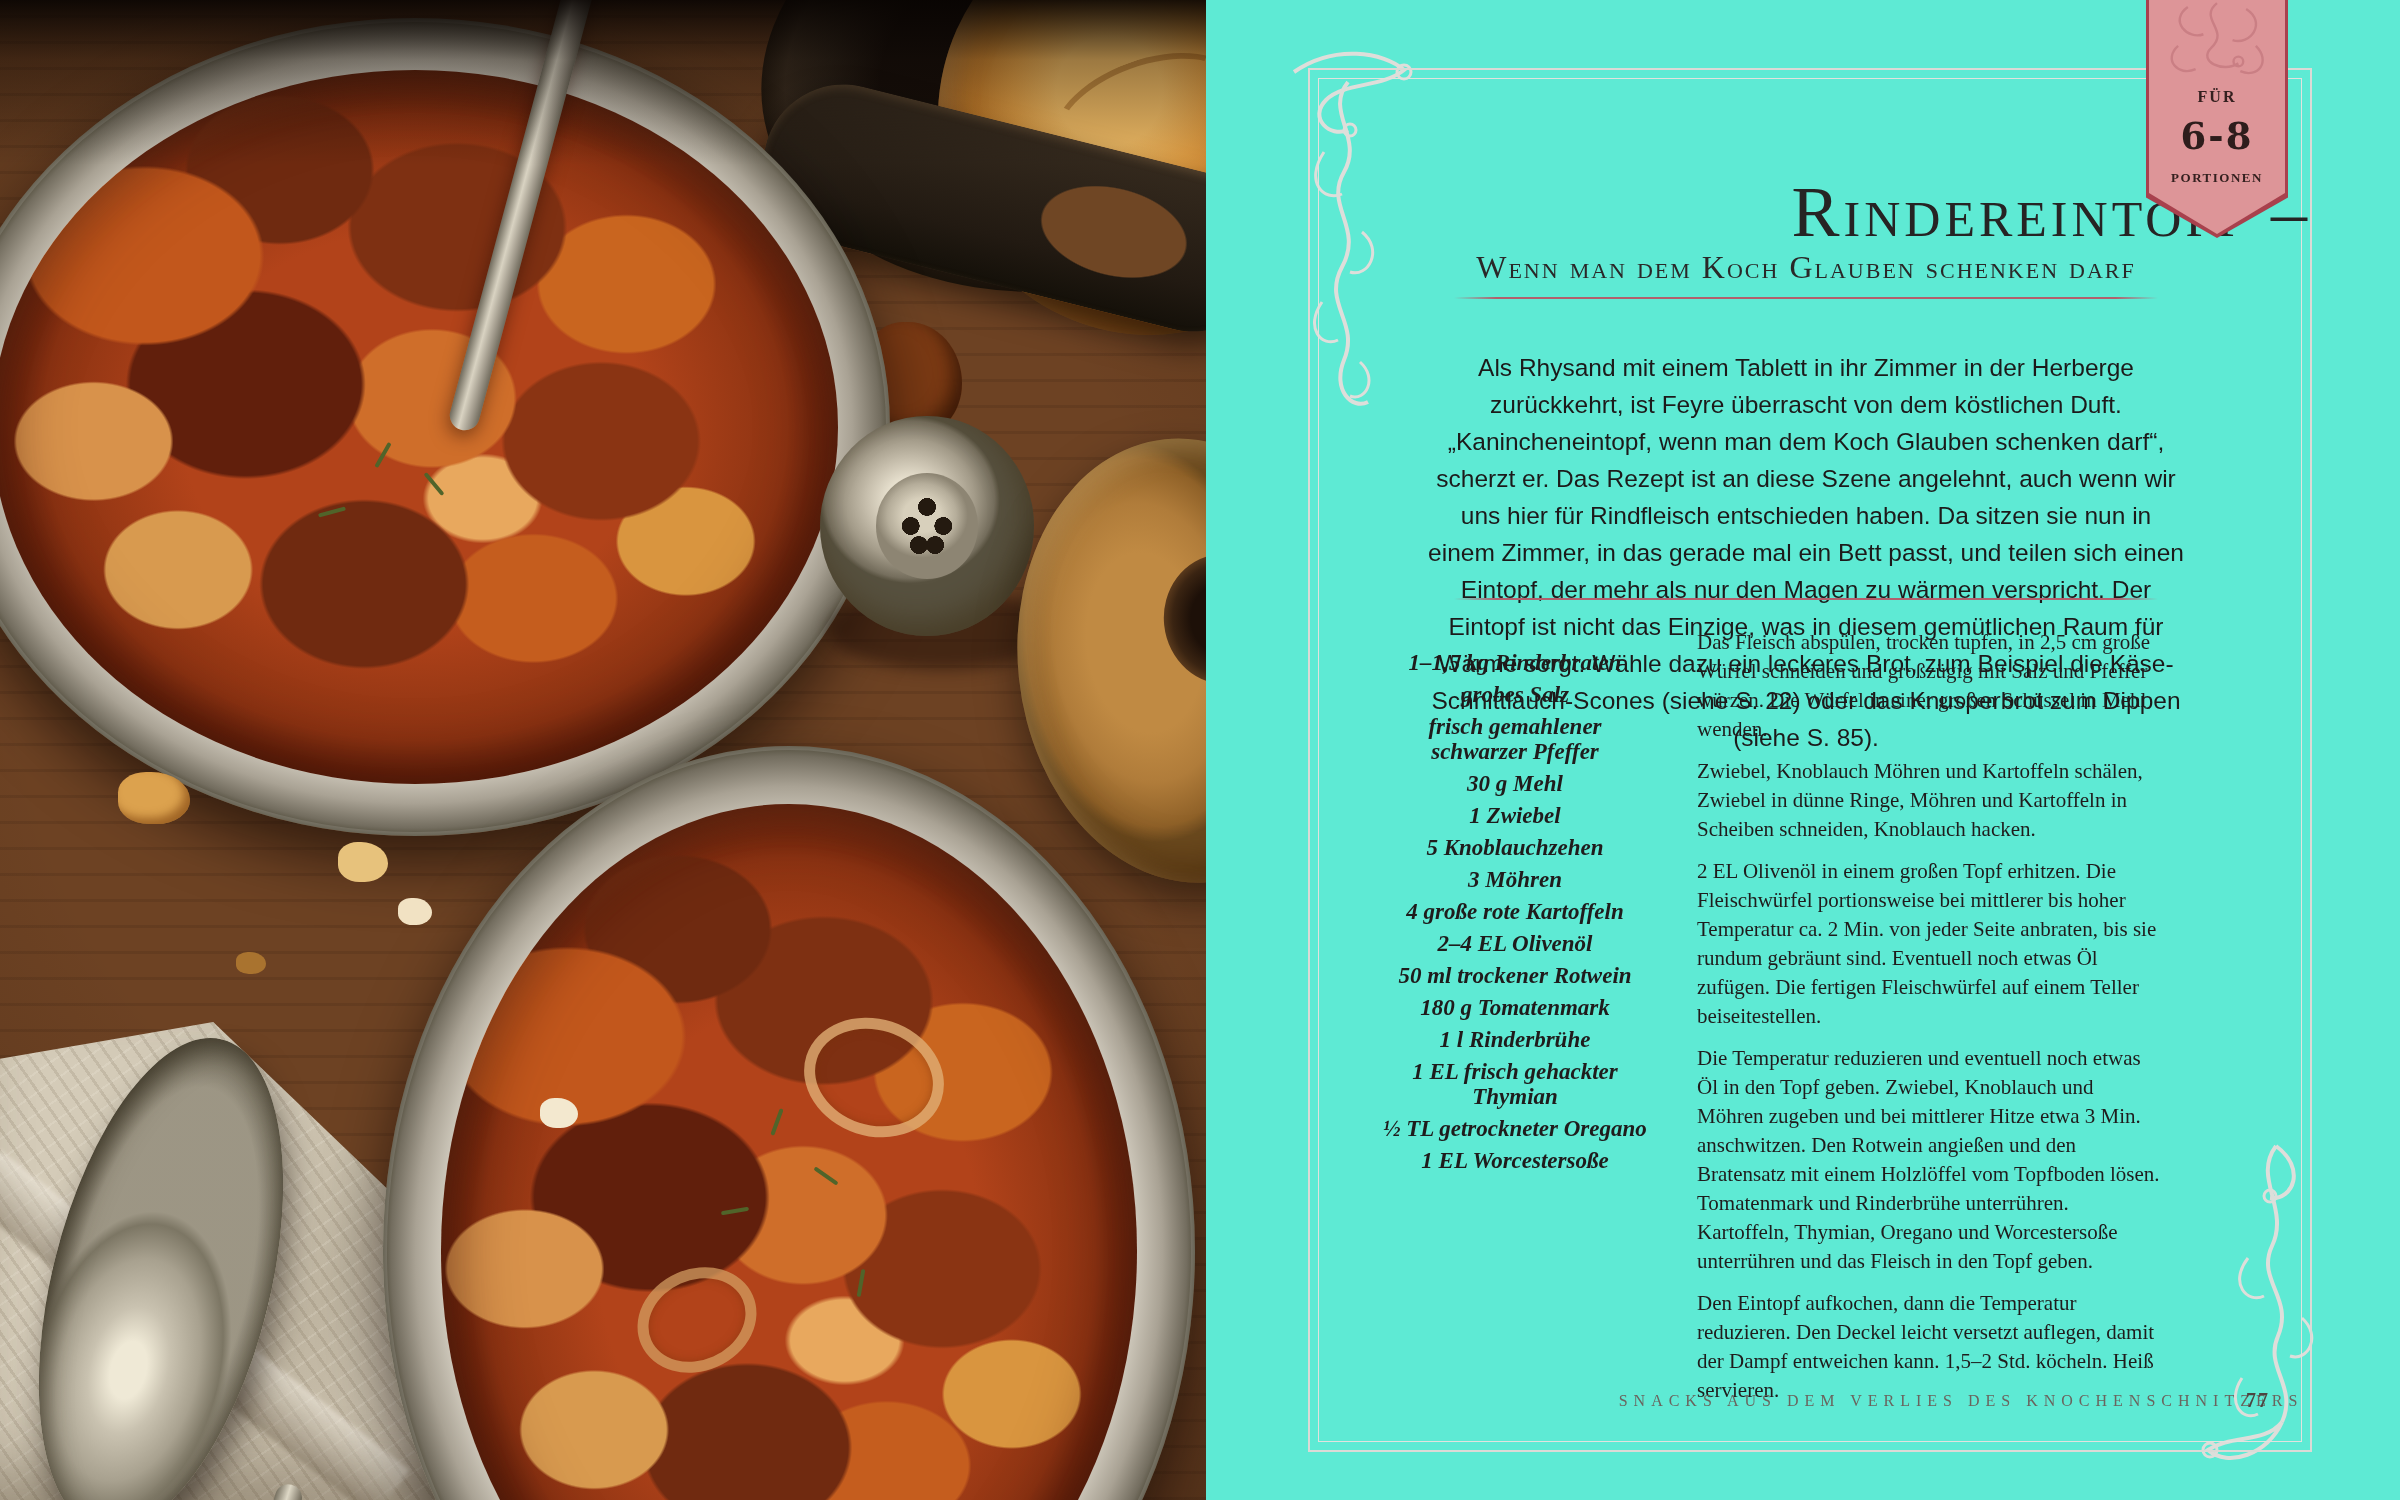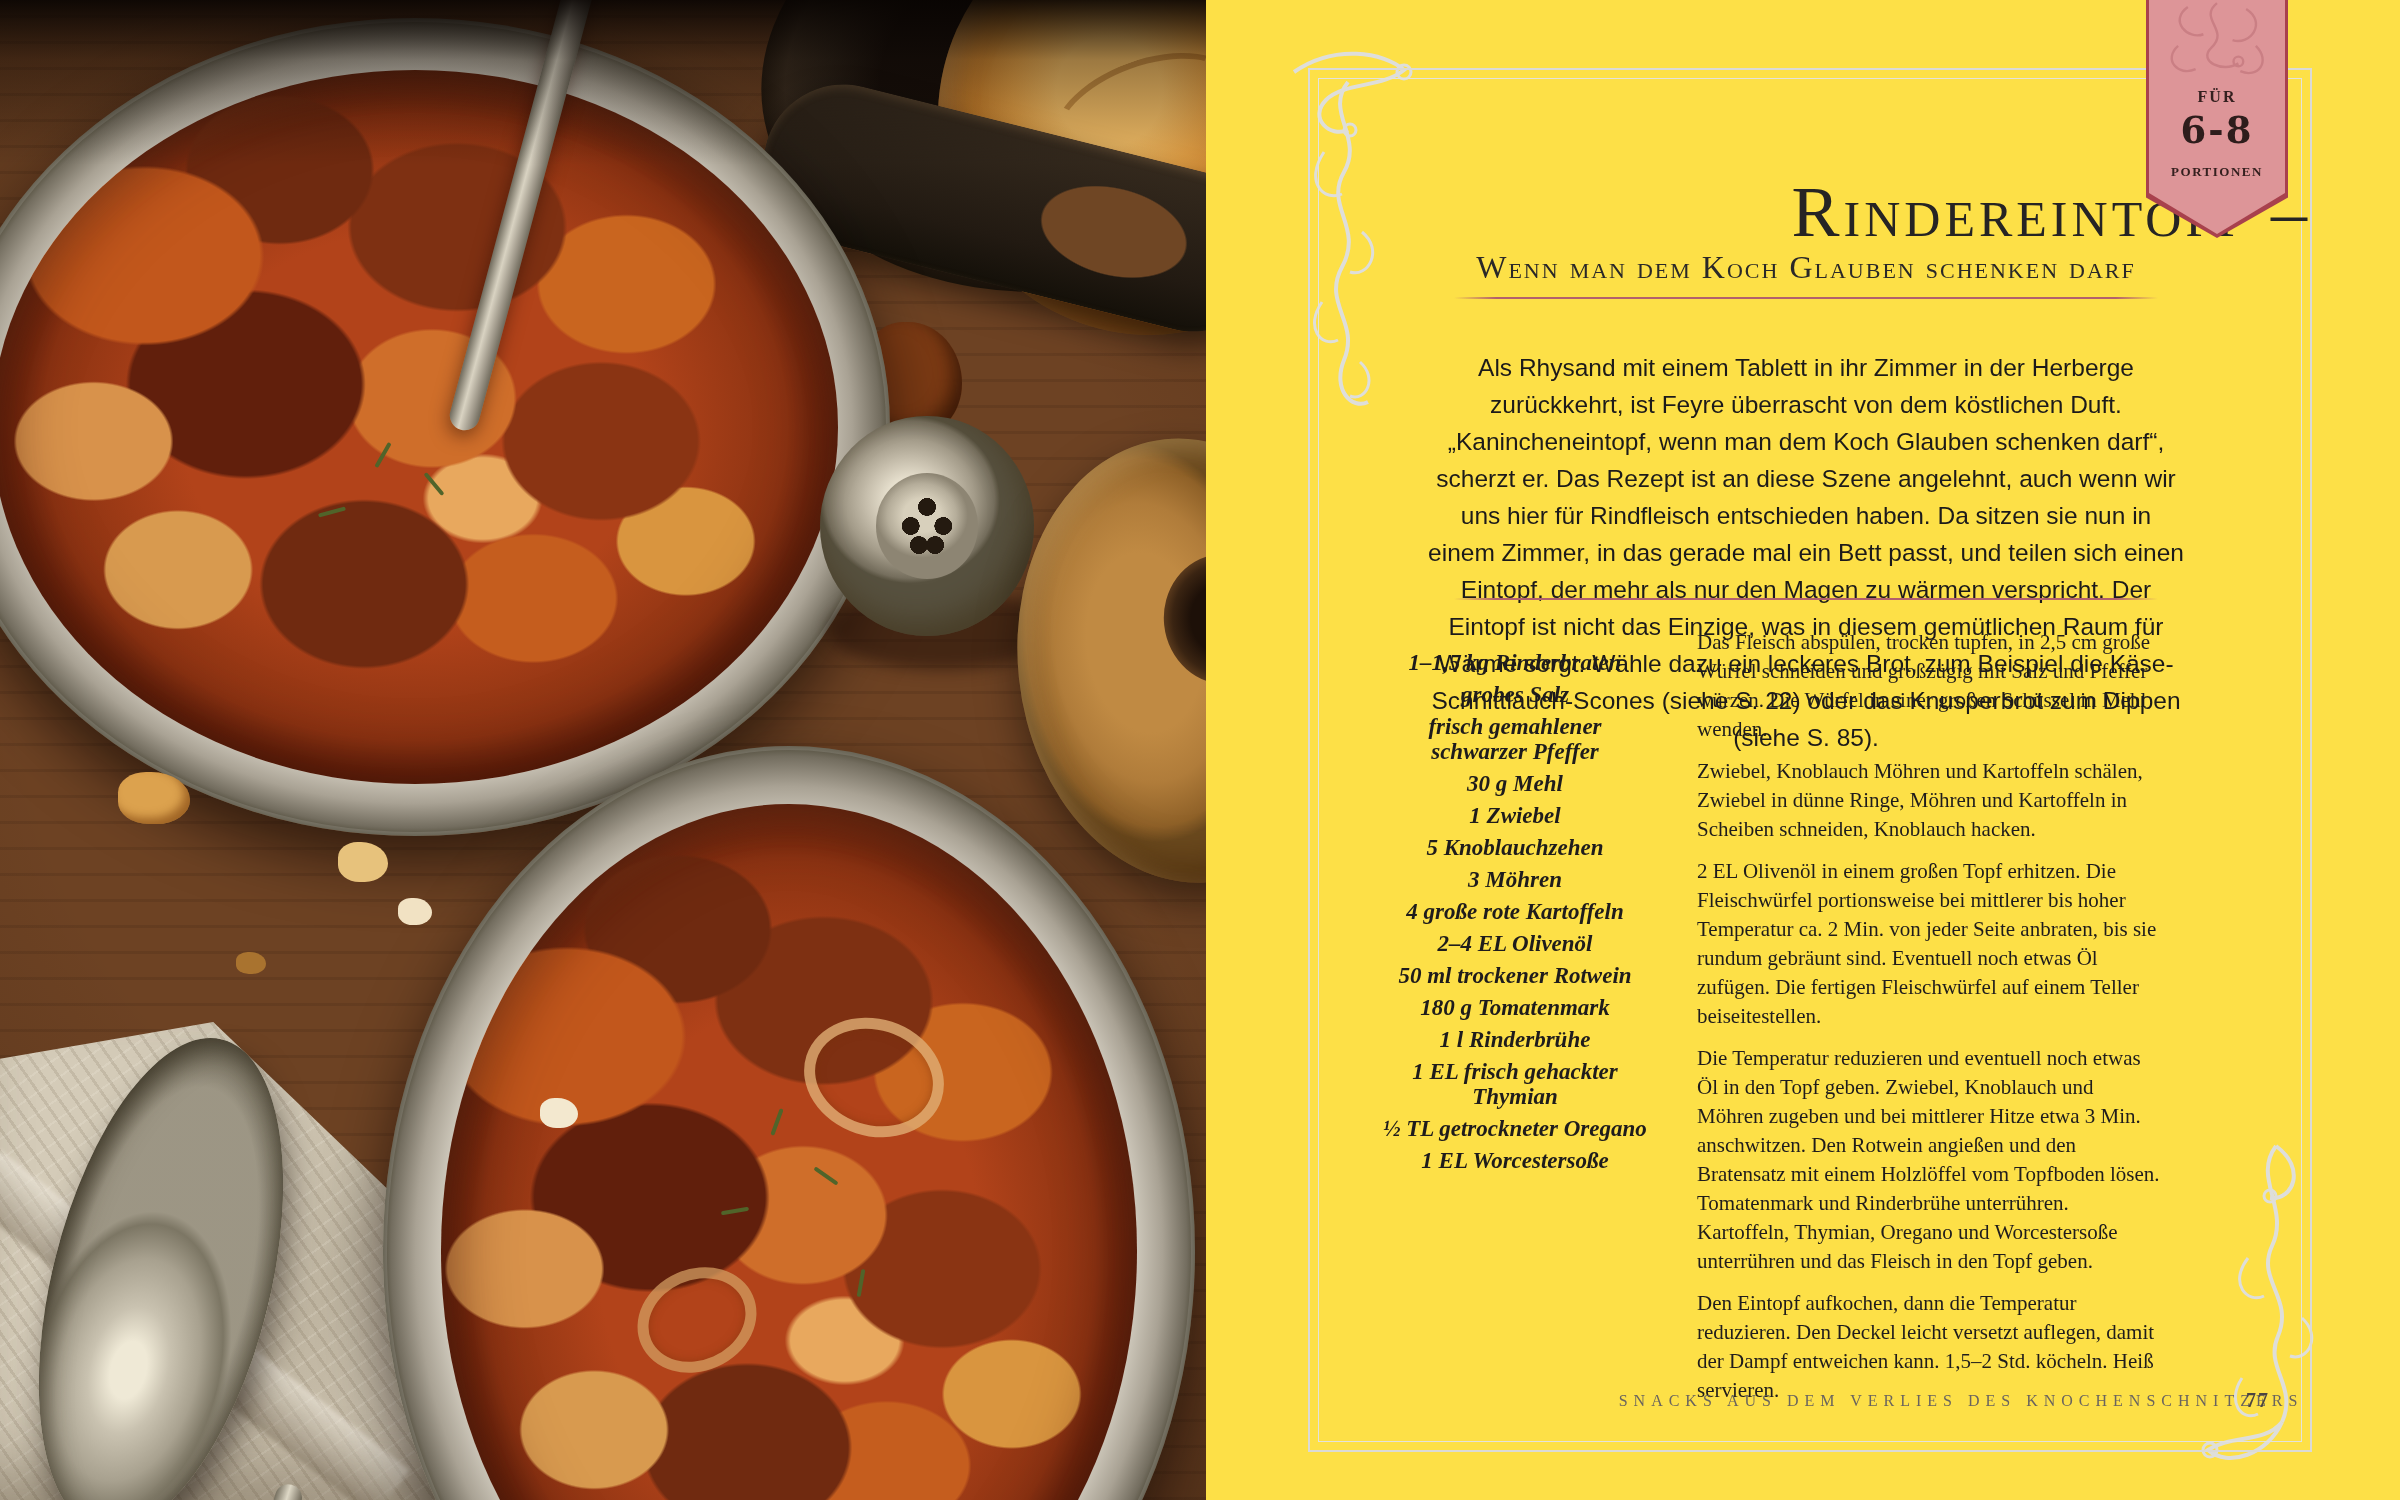--- a/index.html
+++ b/index.html
@@ -87,33 +87,33 @@
   .spoon-big-handle{position:absolute;left:232px;top:1478px;width:27px;height:320px;border-radius:13px;transform:rotate(17deg);
     background:linear-gradient(90deg,#767060,#ded8c6 45%,#979080 80%,#6b6555);}
   .crumb{position:absolute;border-radius:42% 58% 50% 46%;}
   .crumb1{left:118px;top:772px;width:72px;height:52px;background:#dca24e;box-shadow:inset -6px -6px 10px rgba(120,60,10,.6);}
   .crumb2{left:338px;top:842px;width:50px;height:40px;background:#e7c27c;}
   .crumb3{left:398px;top:898px;width:34px;height:27px;background:#f1e2c3;}
   .crumb4{left:540px;top:1098px;width:38px;height:30px;background:#f3e8cf;}
   .crumb5{left:236px;top:952px;width:30px;height:22px;background:#a9732f;}
   .gutter{position:absolute;left:1206px;top:0;width:20px;height:1500px;background:linear-gradient(90deg,rgba(70,60,50,.28),rgba(70,60,50,0));}
   
-  .page{position:absolute;left:1206px;top:0;width:1194px;height:1500px;background:#fde047;color:#211e1e;}
+  .page{position:absolute;left:1206px;top:0;width:1194px;height:1500px;background:#5eead4;color:#211e1e;}
   .frame{position:absolute;left:102px;top:68px;width:1000px;height:1380px;border:2px solid #dbdad6;}
   .frame::before{content:"";position:absolute;inset:8px;border:1px solid #e3e2de;}
   .ornament{position:absolute;color:#dededa;}
   .ornament-tl{left:58px;top:42px;}
   .ornament-br{left:992px;top:1138px;}
   .badge{position:absolute;left:940px;top:0;width:142px;height:238px;z-index:6;
     clip-path:polygon(0 0,100% 0,100% 83%,50% 100%,0 83%);background:#a8414d;filter:drop-shadow(0 4px 6px rgba(80,30,30,.25));}
   .badge-inner{position:absolute;left:3px;right:3px;top:0;bottom:4px;clip-path:polygon(0 0,100% 0,100% 82.5%,50% 100%,0 82.5%);
     background:#dd9598;text-align:center;}
   .badge-orn{position:absolute;left:0;top:0;width:100%;height:86px;opacity:.8;}
   .badge-fuer{margin-top:88px;font-size:16px;font-weight:bold;letter-spacing:2px;color:#35201f;}
-  .badge-num{margin-top:2px;font-size:37px;font-weight:bold;letter-spacing:2px;color:#2e1d1c;font-family:"DejaVu Serif",serif;}
+  .badge-num{margin-top:8px;font-size:37px;font-weight:bold;letter-spacing:2px;color:#2e1d1c;font-family:"DejaVu Serif",serif;}
   .badge-portionen{margin-top:12px;font-size:13px;font-weight:bold;letter-spacing:1.5px;color:#35201f;}
   .title{position:absolute;left:95px;top:128px;width:1010px;text-align:right;font-variant:small-caps;
     font-size:72px;font-weight:500;letter-spacing:4px;color:#262424;line-height:1;}
   .subtitle{position:absolute;left:95px;top:222px;width:1010px;text-align:center;font-variant:small-caps;
     font-size:32px;font-weight:500;letter-spacing:2px;color:#2a2828;}
   .rule{position:absolute;left:248px;width:704px;height:2px;
     background:linear-gradient(90deg,rgba(178,96,108,0),#b2606c 6%,#b2606c 94%,rgba(178,96,108,0));}
   .rule-top{top:297px;}
   .rule-bottom{top:598px;}
   .intro{position:absolute;left:222px;top:324px;width:756px;text-align:center;

